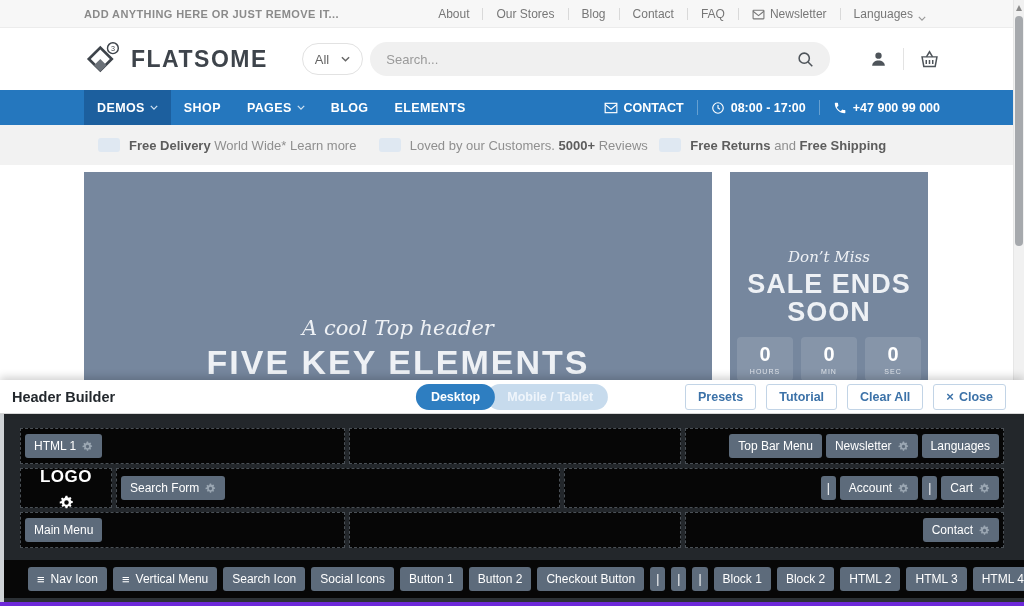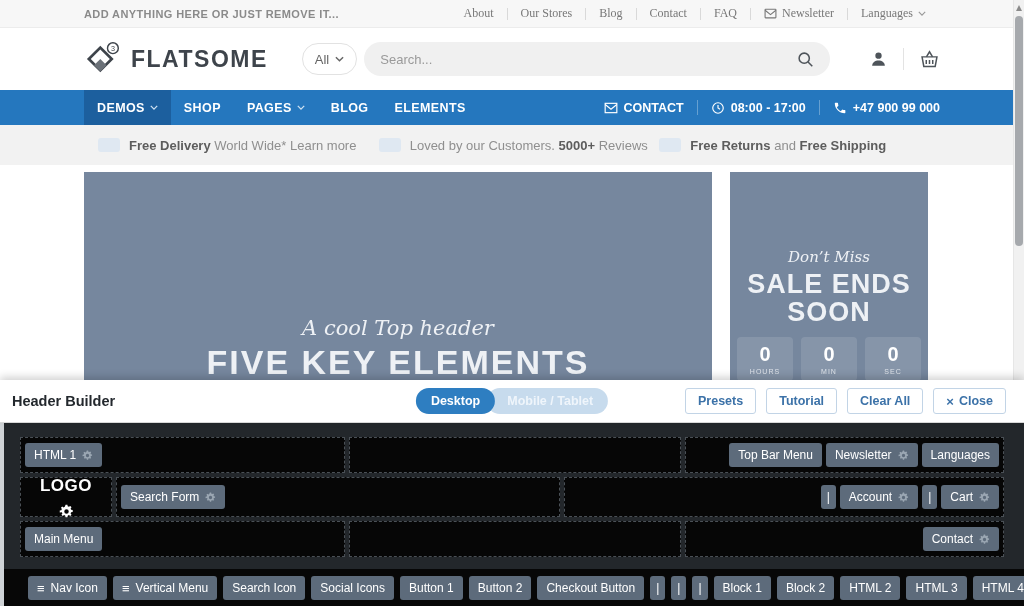--- a/index.html
+++ b/index.html
@@ -12,31 +12,31 @@
   .screen { width:1024px; height:606px; position:relative; overflow:hidden; background:#6d28d9; }
 
   
   .topbar {
     height:28px; background:#f7f7f7; border-bottom:1px solid #ececec;
     display:flex; align-items:center; justify-content:space-between;
     padding:0 96px 0 84px; font-size:11px;
   }
   .topbar-left { color:#8a8a8a; font-weight:bold; letter-spacing:.4px; }
   .topbar-menu { display:flex; align-items:center; color:#777; font-size:12px; }
-  .tmenu-item { display:flex; align-items:center; gap:5px; padding:0 2px; cursor:pointer;font-family:Liberation Serif, serif; }
+  .tmenu-item { display:flex; align-items:flex-end; gap:5px; padding:0 2px; cursor:pointer; }
   .tsep { width:1px; height:12px; background:#d9d9d9; margin:0 11px; }
 
   
   .masthead { height:62px; background:#fff; display:flex; align-items:center; padding:0 84px; }
   .brand { display:flex; align-items:center; gap:9px; margin-right:34px; }
   .brand-name { font-size:23px; font-weight:bold; color:#3e444b; letter-spacing:1.5px; }
   .search-group { display:flex; align-items:center; width:528px; }
   .all-pill {
     height:32px; border:1px solid #e2e2e2; background:#fff; border-radius:17px;
-    display:flex; align-items:center; gap:6px; padding:0 12px;
+    display:flex; align-items:center; gap:12px; padding:0 12px;
     color:#666; font-size:13px; margin-right:7px; flex:0 0 auto;
   }
   .search-pill {
     flex:1; height:34px; background:#f0f0f0; border-radius:18px;
     display:flex; align-items:center; padding:0 16px; color:#9a9a9a; font-size:13px;
   }
   .search-pill .mag { margin-left:auto; color:#4e545a; display:flex; }
   .hicons { margin-left:auto; display:flex; align-items:center; gap:15px; color:#4e545a; }
   .hsep { width:1px; height:22px; background:#e3e3e3; }
 
@@ -87,21 +87,21 @@
   .count-label { font-size:7px; letter-spacing:1px; color:#dfe4eb; margin-top:2px; }
 
   
   .scrollbar { position:absolute; top:0; right:0; width:11px; height:380px; background:#f1f1f1; border-left:1px solid #e6e6e6; z-index:4; }
   .sb-arrow { position:absolute; top:5px; left:2px; width:0; height:0;
     border-left:3.5px solid transparent; border-right:3.5px solid transparent; border-bottom:6px solid #8a8a8a; }
   .sb-thumb { position:absolute; top:16px; left:1px; width:8px; height:230px; background:#a6a9ad; border-radius:4px; }
 
   
   .panelbar {
-    position:relative; height:43px; background:#fff; z-index:5;
+    position:relative; height:34px; background:#fff; z-index:5;
     display:flex; align-items:center; padding:8px 12px;
     box-shadow:0 -3px 8px rgba(0,0,0,.18); border-bottom:1px solid #d8d8d8;
   }
   .panel-title { font-size:14.5px; font-weight:bold; color:#23282d; }
   .device-group { position:absolute; left:50%; transform:translateX(-50%); display:flex; align-items:center; }
   .pill { height:26px; border-radius:13px; display:flex; align-items:center; padding:0 15px; font-size:12.5px; font-weight:bold; cursor:pointer; }
   .pill.active { background:#2e7ec1; color:#fff; position:relative; z-index:1; }
   .pill.inactive { background:#c7dbed; color:#eff5fb; margin-left:-8px; padding-left:20px; }
   .panel-actions { margin-left:auto; display:flex; gap:10px; padding-right:6px; }
   .pbtn {

